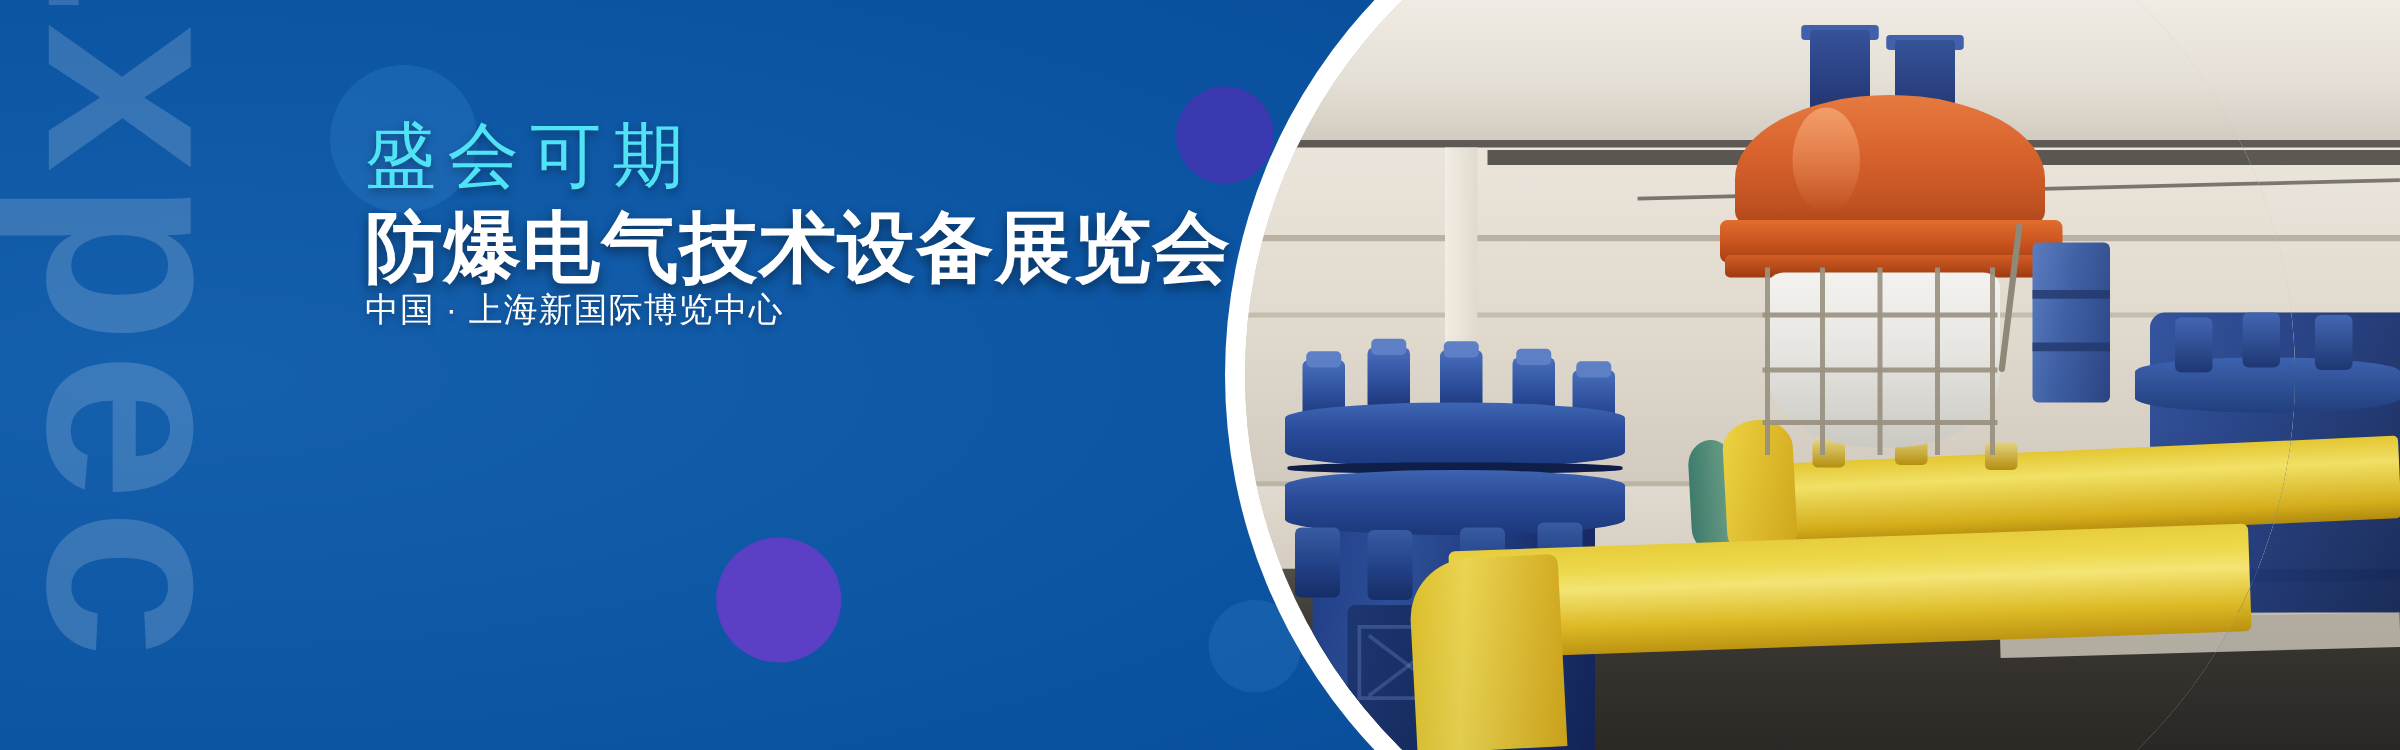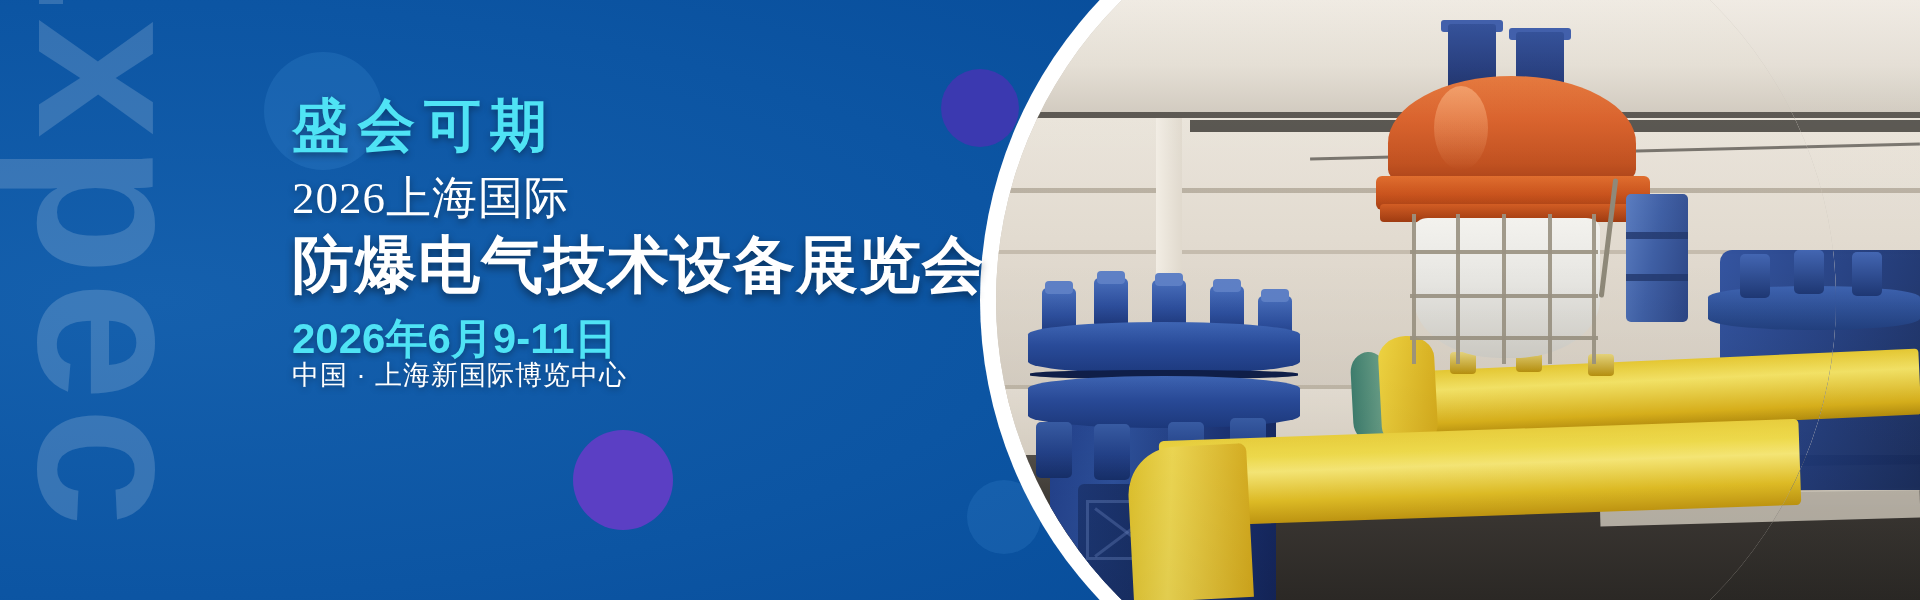--- a/index.html
+++ b/index.html
@@ -72,21 +72,21 @@
   
   .copy{
     position:absolute;
     left:292px;
     top:96px;
     width:700px;
     z-index:6;
   }
   .t-kicker{
     font-size:57px;
-    font-weight:bold;
+    font-weight:normal;
     letter-spacing:9px;
     line-height:1.05;
     color:#4fe3f5;
     text-shadow:0 3px 7px rgba(0,0,0,0.35);
     white-space:nowrap;
   }
   .t-sub{
     margin-top:19px;
     font-size:45px;
     font-weight:normal;
@@ -419,23 +419,21 @@
   </div>
 
   <div class="circ circ-blue-lg"></div>
   <div class="circ circ-purple-top"></div>
   <div class="circ circ-purple-mid"></div>
   <div class="circ circ-purple-bottom"></div>
   <div class="circ circ-blue-sm"></div>
 
   <div class="copy">
     <div class="t-kicker">盛会可期</div>
-    <div class="t-sub">2026上海国际</div>
     <div class="t-main">防爆电气技术设备展览会</div>
-    <div class="t-date">2026年6月9-11日</div>
     <div class="t-venue">中国 · 上海新国际博览中心</div>
   </div>
 
   <div class="photo-wrap">
     <div class="photo-ring"></div>
 
     <div class="photo-rect">
       <div class="scene">
         <div class="scene-inner" style="left:-430px;">
           <div class="ceiling"></div>

